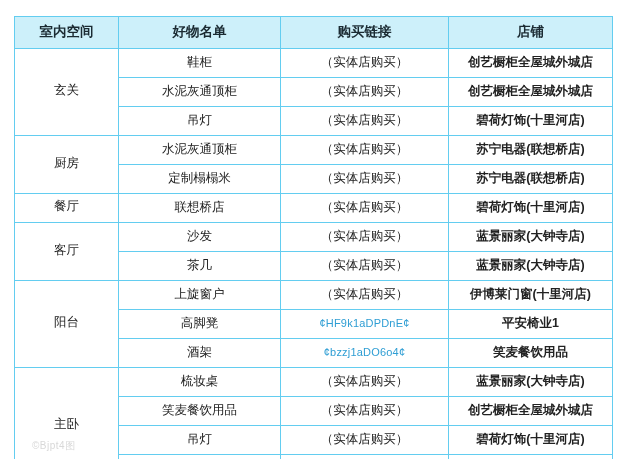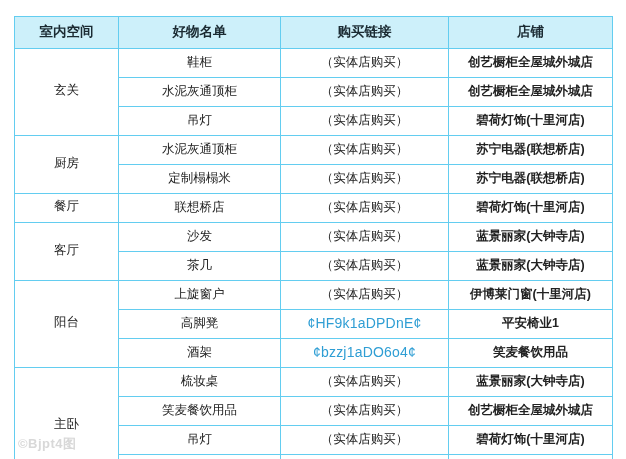--- a/index.html
+++ b/index.html
@@ -50,36 +50,35 @@
     font-weight: bold;
     color: #1b2b33;
     height: 31px;
   }
   td.room {
     font-size: 13px;
     font-family: Liberation Mono, monospace;
   }
   .link-code {
     color: #2f9ed4;
-    font-size: 14px;
+    font-size: 11px;
     letter-spacing: 0.2px;
   }
   .store {
     font-size: 12.5px;
     font-weight: bold;
   }
   .watermark {
     position: absolute;
-    left: 18px;
+    left: 32px;
     bottom: 6px;
-    font-size: 13px;
+    font-size: 10px;
     color: #d8d8d8;
     letter-spacing: 0.5px;
     user-select: none;
-    font-weight: bold;
   }
 </style>
 </head>
 <body>
 
 <div class="page">
 
   <table class="goods">
     <colgroup>
       <col class="c0">

